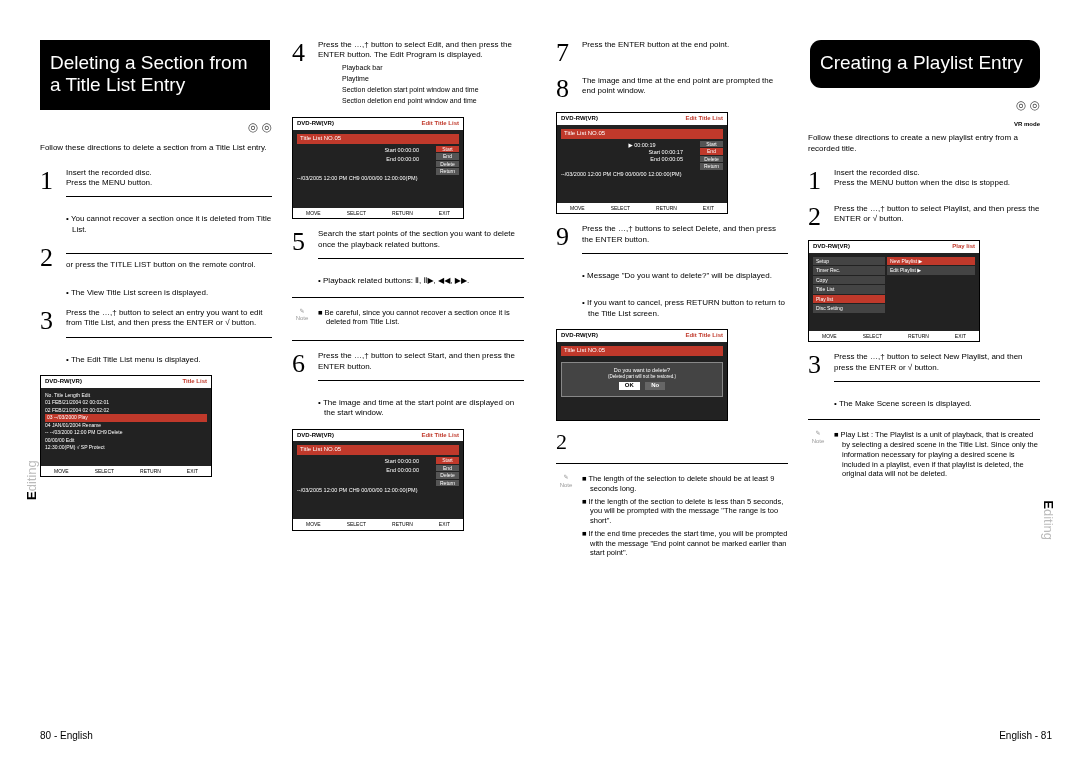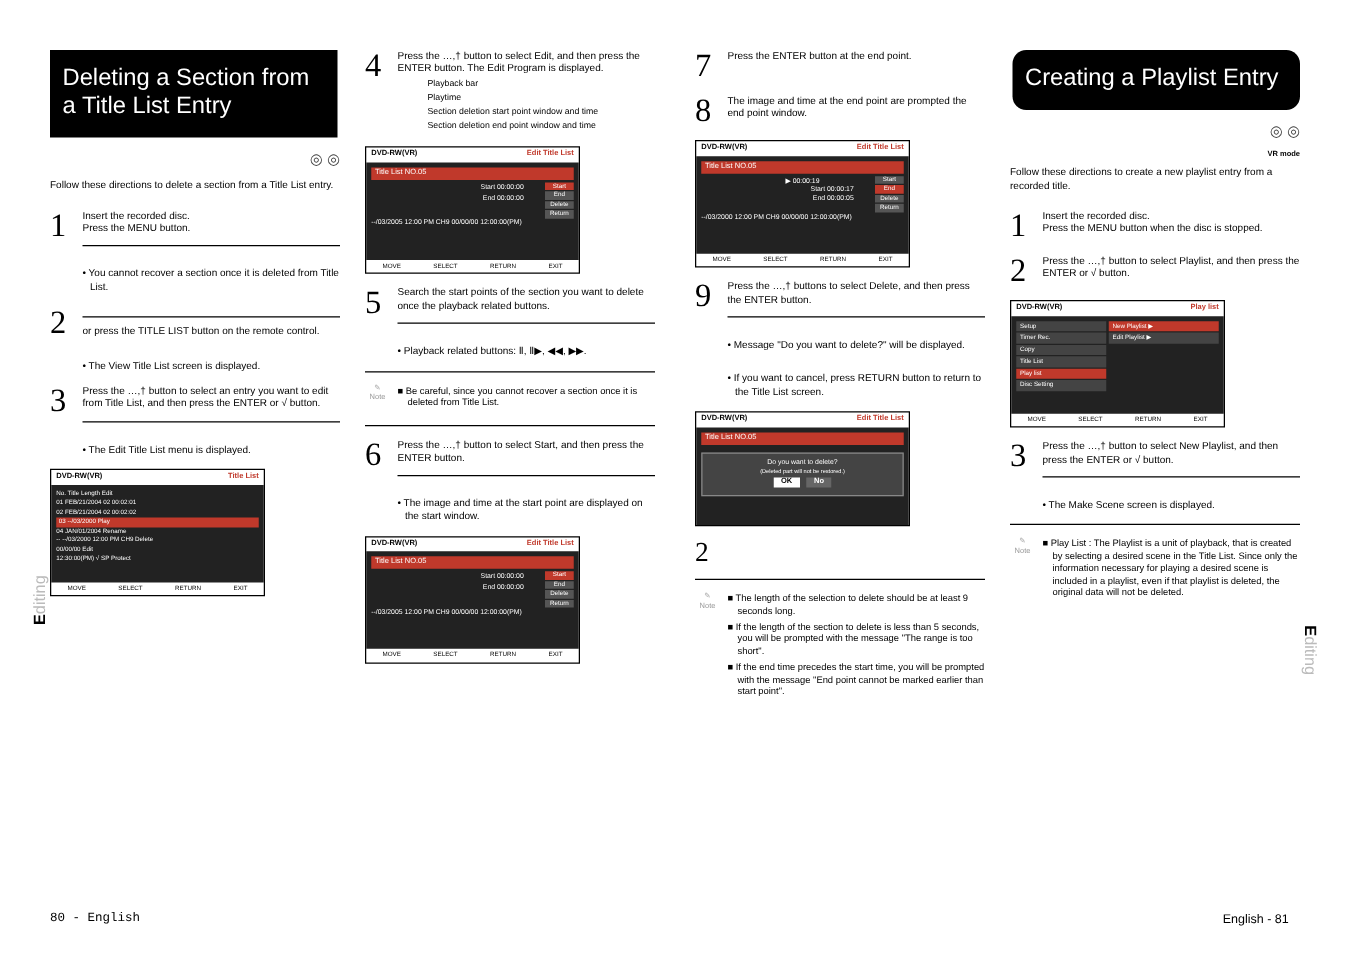--- a/index.html
+++ b/index.html
@@ -174,22 +174,22 @@
     transform-origin: right top;
     font-size: 13px;
     color: #bbb;
   }
   .side-label-right b { color: #000; }
   .page-num {
     position: absolute;
     bottom: 20px;
     font-size: 10px;
   }
-  .page-num-left { left: 40px; font-family: Liberation Mono, monospace; }
-  .page-num-right { right: 49px; }
+  .page-num-left { left: 40px; }
+  .page-num-right { right: 28px; }
   .legend { font-size: 7px; margin: 2px 0; text-indent: 24px; }
   .vrmode { text-align: right; font-size: 6px; font-weight: bold; margin-bottom: 4px; }
 </style>
 </head>
 <body>
 
 <div class="page">
   <div class="side-label"><b>E</b><span>diting</span></div>
 
   <div class="cols">

